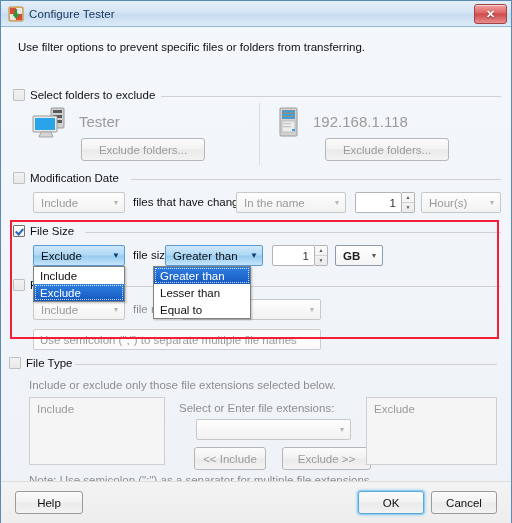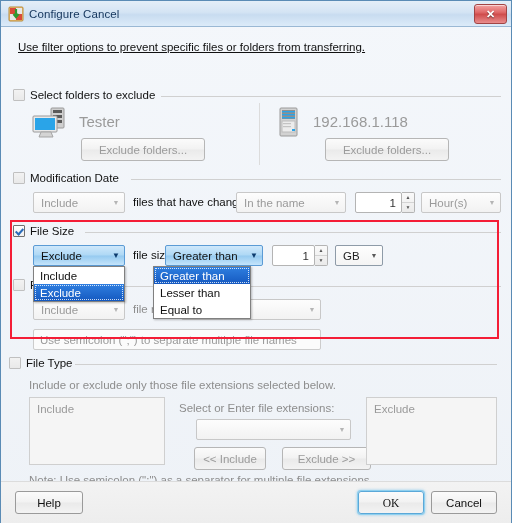--- a/index.html
+++ b/index.html
@@ -27,21 +27,21 @@
     position:absolute;right:4px;top:3px;width:31px;height:18px;
     border:1px solid #a24444;border-radius:3px;
     background:linear-gradient(180deg,#f2a3a3 0%,#e06a6a 40%,#cf4c4c 52%,#e98d8d 100%);
     display:flex;align-items:center;justify-content:center;
     box-shadow:inset 0 1px 0 rgba(255,255,255,.55);
     cursor:pointer;
   }
   .close-x{color:#fff;font-size:11px;font-weight:bold;line-height:1;text-shadow:0 1px 1px rgba(0,0,0,.5);}
   
   .content{position:relative;padding:0;height:497px;}
-  .intro{position:absolute;left:17px;top:14px;font-size:11.5px;color:#111;text-decoration:underline;}
+  .intro{position:absolute;left:17px;top:14px;font-size:11.5px;color:#111;}
   
   .group{position:absolute;}
   .group .gline{
     position:absolute;left:0;right:0;top:7px;height:1px;background:#d0d0d0;
   }
   .glabel{
     position:absolute;top:0;display:flex;align-items:center;gap:5px;
     background:transparent;padding-right:6px;z-index:2;
   }
   .glabel .lbltxt{font-size:11.5px;color:#111;}
@@ -63,21 +63,21 @@
   .combo{
     position:absolute;box-sizing:border-box;height:21px;
     border:1px solid #c8c8c8;border-radius:2px;
     background:linear-gradient(180deg,#fdfdfd,#f2f2f2);
     display:flex;align-items:center;padding:0 0 0 7px;
     color:#9a9a9a;font-size:11.5px;
   }
   .combo .arrow{
     margin-left:auto;width:16px;text-align:center;color:#b5b5b5;font-size:7px;
   }
-  .combo.enabled{border-color:#8e9ba8;color:#222;background:linear-gradient(180deg,#fefefe,#f4f4f4);}
+  .combo.enabled{border-color:#8e9ba8;color:#222;background:linear-gradient(180deg,#fefefe,#f4f4f4);font-weight:bold;}
   .combo.enabled .arrow{color:#5a5a5a;}
   
   .combo.open{
     border:1px solid #5b9bd5;
     background:linear-gradient(180deg,#cfe8fb 0%,#aed8f5 48%,#95caf0 52%,#c4e4fb 100%);
     color:#111;
   }
   .combo.open .arrow{color:#0d3c6e;font-size:8px;}
   .txt{
     position:absolute;box-sizing:border-box;height:21px;
@@ -112,21 +112,20 @@
     position:absolute;box-sizing:border-box;height:23px;
     border:1px solid #b6b6b6;border-radius:3px;
     background:linear-gradient(180deg,#fbfbfb 0%,#f2f2f2 48%,#eaeaea 52%,#f3f3f3 100%);
     display:flex;align-items:center;justify-content:center;
     font-size:11.5px;color:#9b9b9b;
   }
   .btn.enabled{color:#111;border-color:#9a9a9a;}
   .btn.primary{
     border:1px solid #5ba8d8;
     box-shadow:0 0 0 1px #8fd0ef, 0 0 3px 1px rgba(110,190,235,.7);
-    font-family:Liberation Serif, serif;
   }
   
   .dev{position:absolute;}
   .dev .name{position:absolute;font-size:15px;color:#9a9a9a;}
   .divider{position:absolute;width:1px;background:#dcdcdc;}
   
   .redbox{
     position:absolute;box-sizing:border-box;
     border:2px solid #f41d36;pointer-events:none;z-index:40;
   }
@@ -159,21 +158,21 @@
     <span class="title-icon">
       <svg width="16" height="16" viewBox="0 0 16 16">
         <rect x="1" y="1" width="14" height="14" rx="1" fill="#f0c674" stroke="#b8893a"></rect>
         <rect x="2" y="2" width="6" height="6" fill="#d94b3a"></rect>
         <rect x="8" y="2" width="6" height="6" fill="#e8e8e8"></rect>
         <rect x="2" y="8" width="6" height="6" fill="#e8e8e8"></rect>
         <rect x="8" y="8" width="6" height="6" fill="#d94b3a"></rect>
         <path d="M8 3 L8 10 M5.5 8 L8 11 L10.5 8" stroke="#2d9a33" stroke-width="2.2" fill="none"></path>
       </svg>
     </span>
-    <span class="title-text">Configure Cancel</span>
+    <span class="title-text">Configure Tester</span>
     <div class="close-btn">
       <span class="close-x">✕</span>
     </div>
   </div>
 
   <div class="content">
 
     <div class="intro">Use filter options to prevent specific files or folders from transferring.</div>
 
     <div class="group" style="left:12px;top:62px;width:488px;height:78px;">

